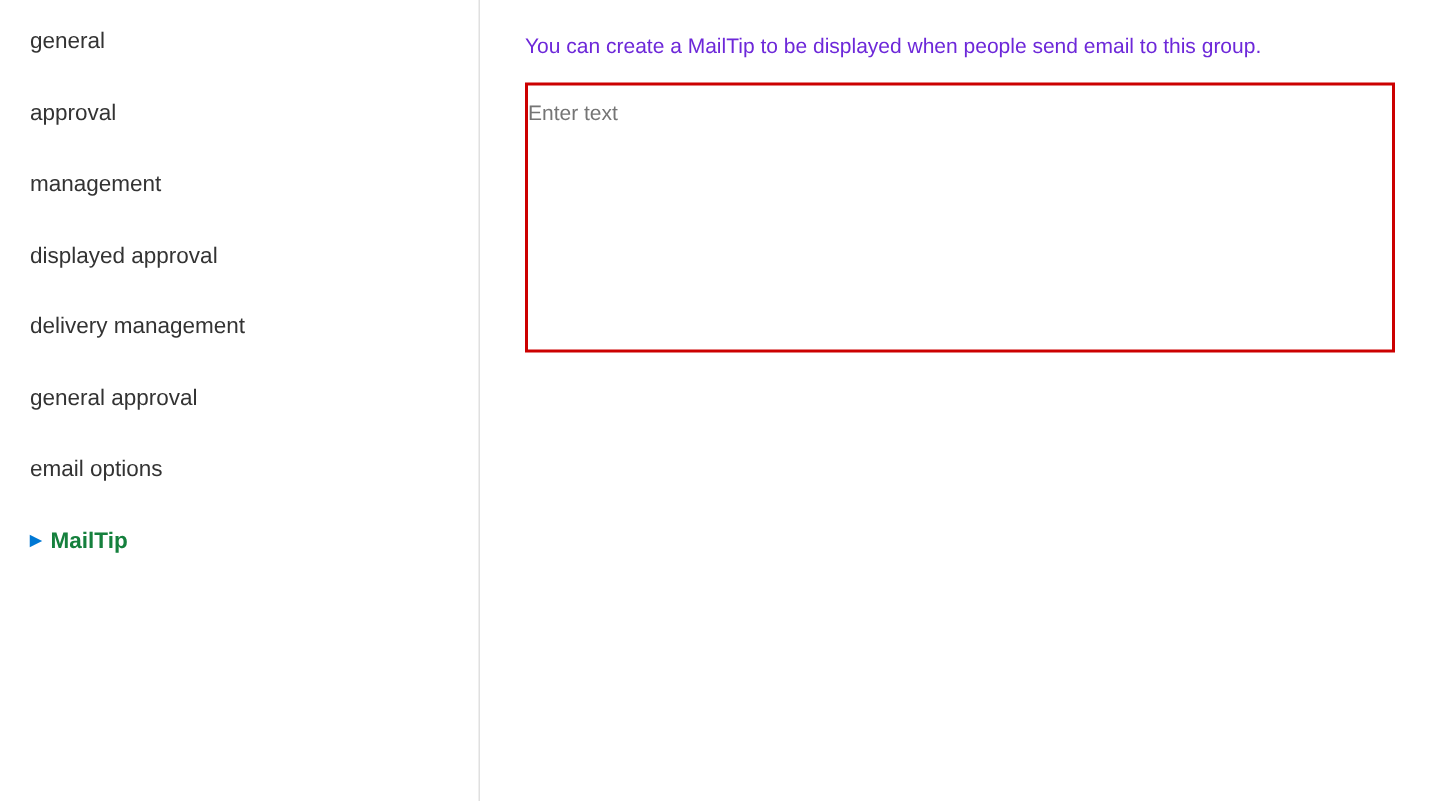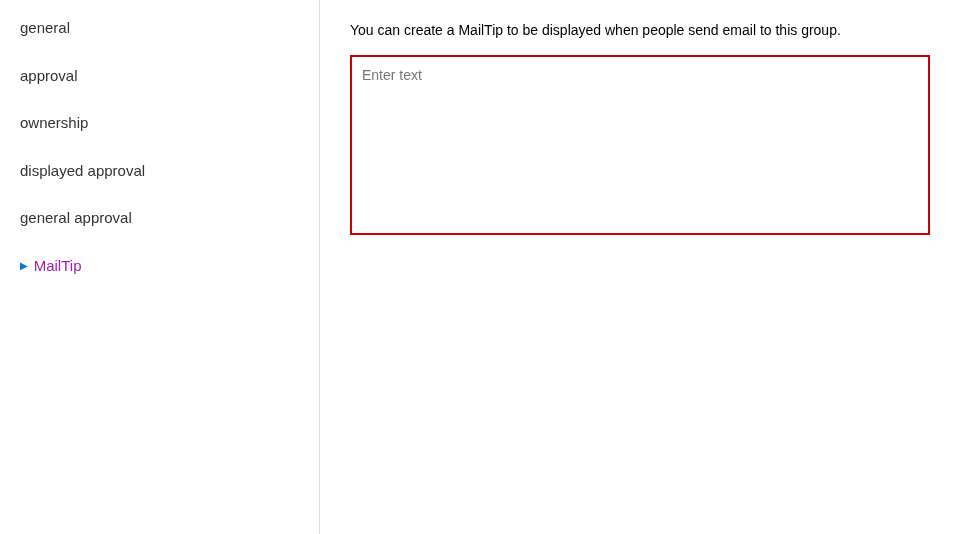--- a/index.html
+++ b/index.html
@@ -31,76 +31,82 @@
       padding: 14px 20px;
       font-size: 15px;
       color: #333333;
       cursor: pointer;
       display: flex;
       align-items: center;
       line-height: 1.3;
     }
 
     .sidebar-item.active {
-      color: #a21caf;
-      font-weight: 400;
+      color: #15803d;
+      font-weight: 700;
     }
 
     .sidebar-item.active::before {
       content: '▶';
       font-size: 10px;
       margin-right: 6px;
       color: #0078d4;
     }
 
     .main-content {
       flex: 1;
       padding: 20px 30px;
       background: #ffffff;
     }
 
     .description-text {
       font-size: 14px;
-      color: #000000;
+      color: #6d28d9;
       line-height: 1.5;
       margin-bottom: 14px;
       max-width: 580px;
     }
 
     .mailtip-textarea {
       width: 580px;
       height: 180px;
       border: 2px solid #cc0000;
-      padding: 10px 10px;
+      padding: 10px 0;
       font-size: 14px;
       color: #999999;
       resize: none;
       outline: none;
       font-family: 'Segoe UI', Tahoma, Geneva, Verdana, sans-serif;
       background: #ffffff;
     }
   </style>
 </head>
 <body>
 
 <div class="sidebar">
   <div class="sidebar-item">
     <span>general</span>
   </div>
   <div class="sidebar-item">
     <span>approval</span>
   </div>
   <div class="sidebar-item">
-    <span>ownership</span>
+    <span>management</span>
   </div>
   <div class="sidebar-item">
     <span>displayed approval</span>
   </div>
   <div class="sidebar-item">
+    <span>delivery management</span>
+  </div>
+  <div class="sidebar-item">
     <span>general approval</span>
+  </div>
+  <div class="sidebar-item">
+    <span>email options</span>
   </div>
   <div class="sidebar-item active">
     <span>MailTip</span>
   </div>
 </div>
 
 <div class="main-content">
   <p class="description-text">You can create a MailTip to be displayed when people send email to this group.</p>
   <textarea class="mailtip-textarea" placeholder="Enter text" style=""></textarea>
 </div>

